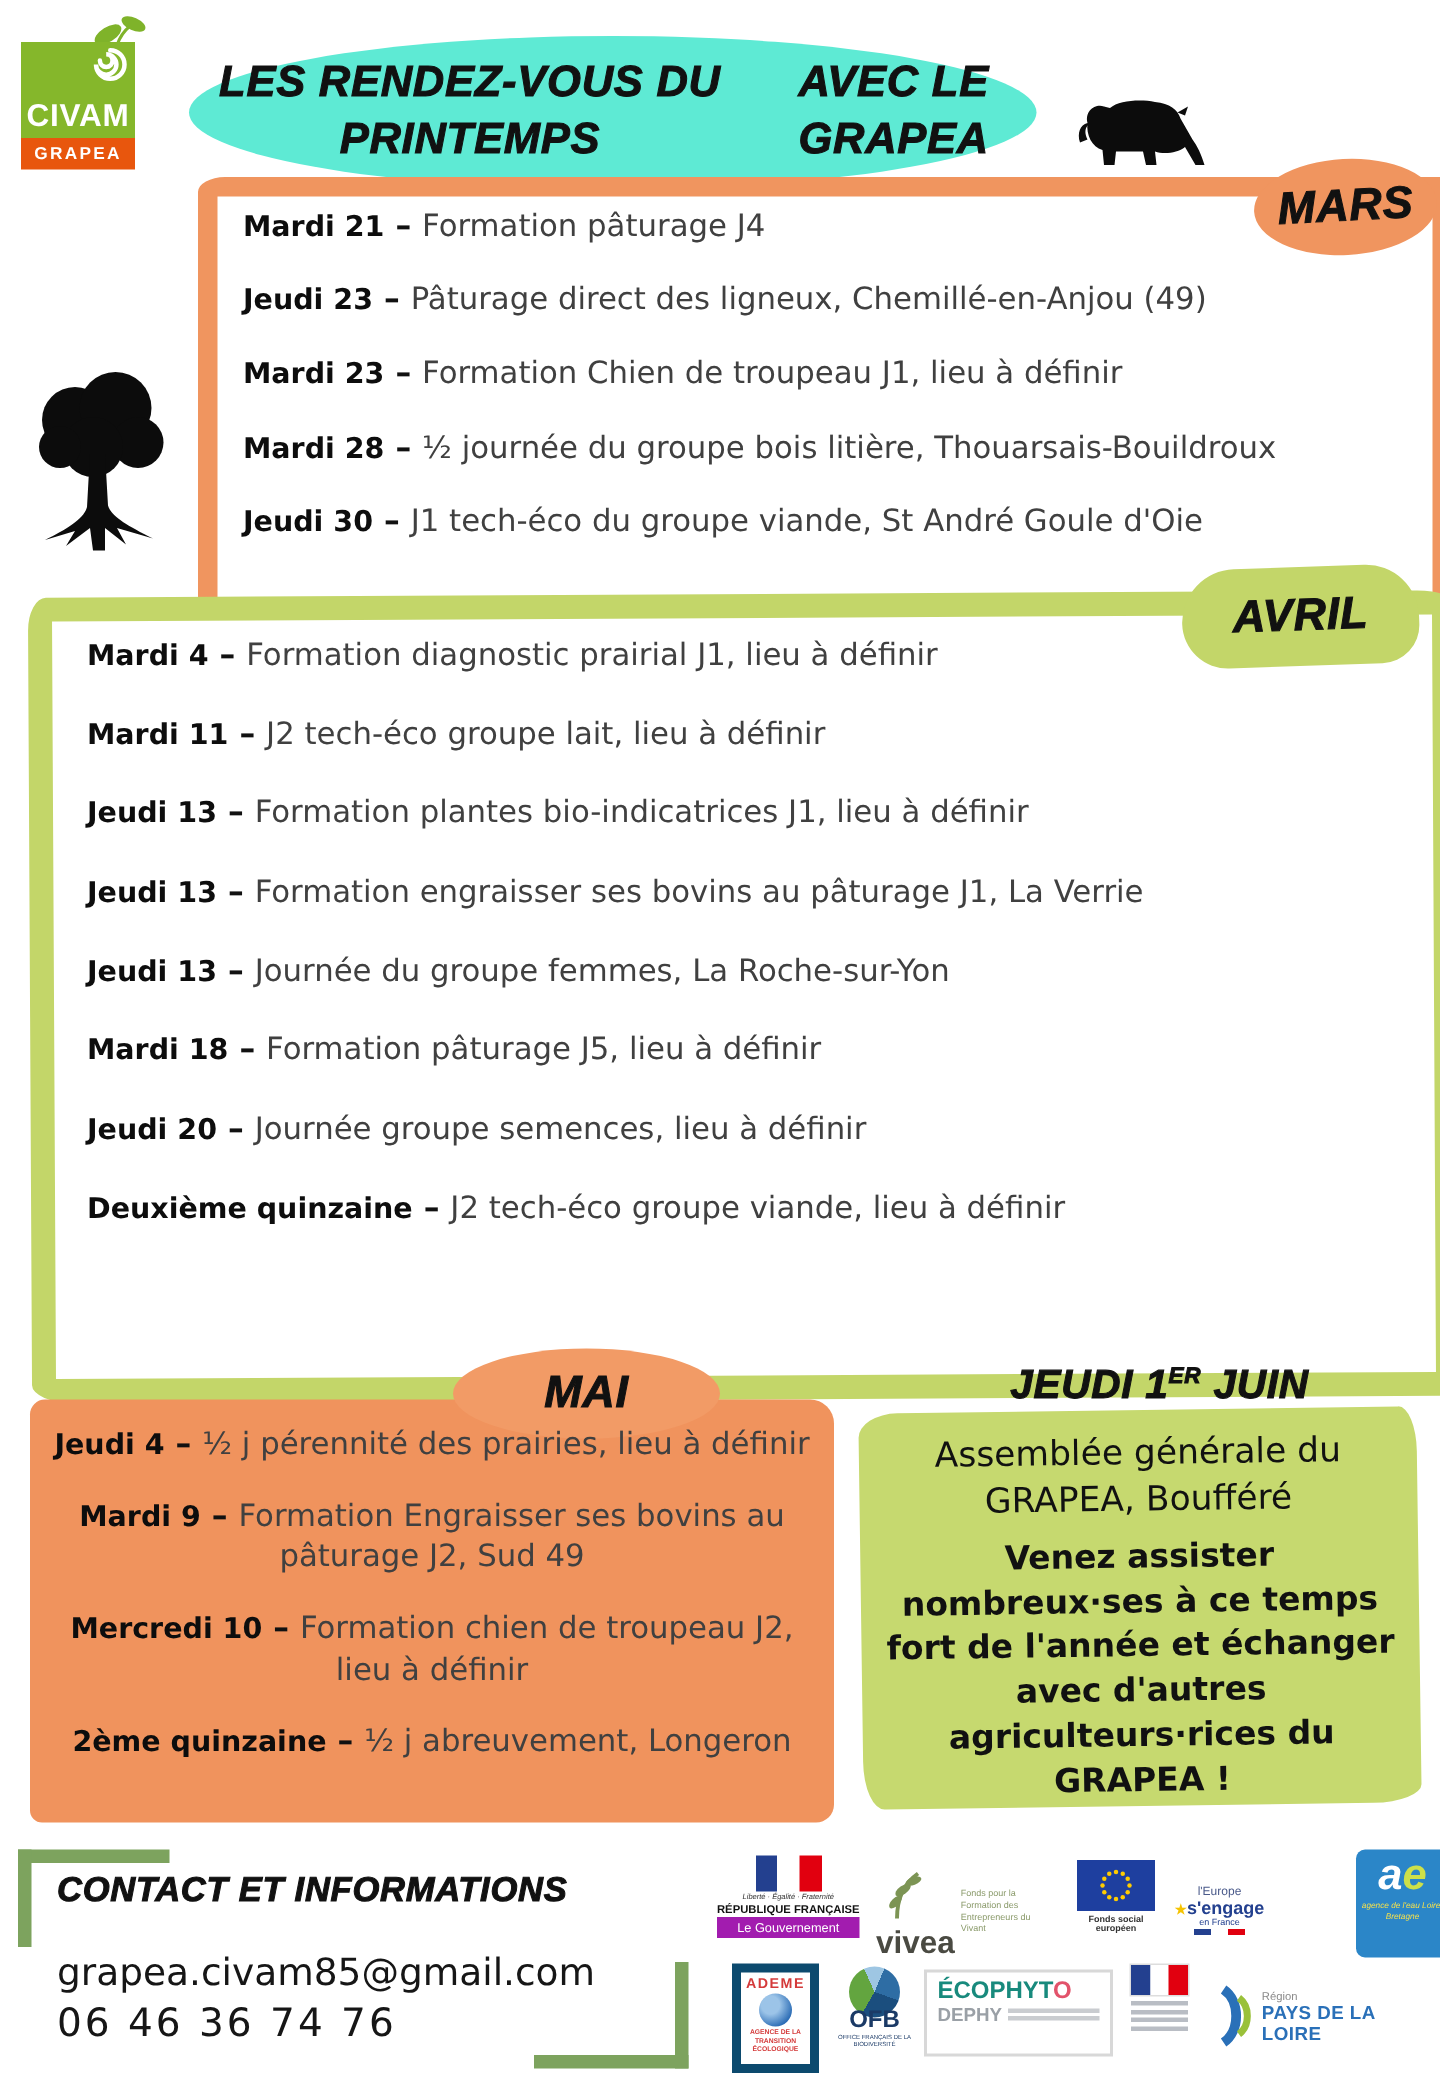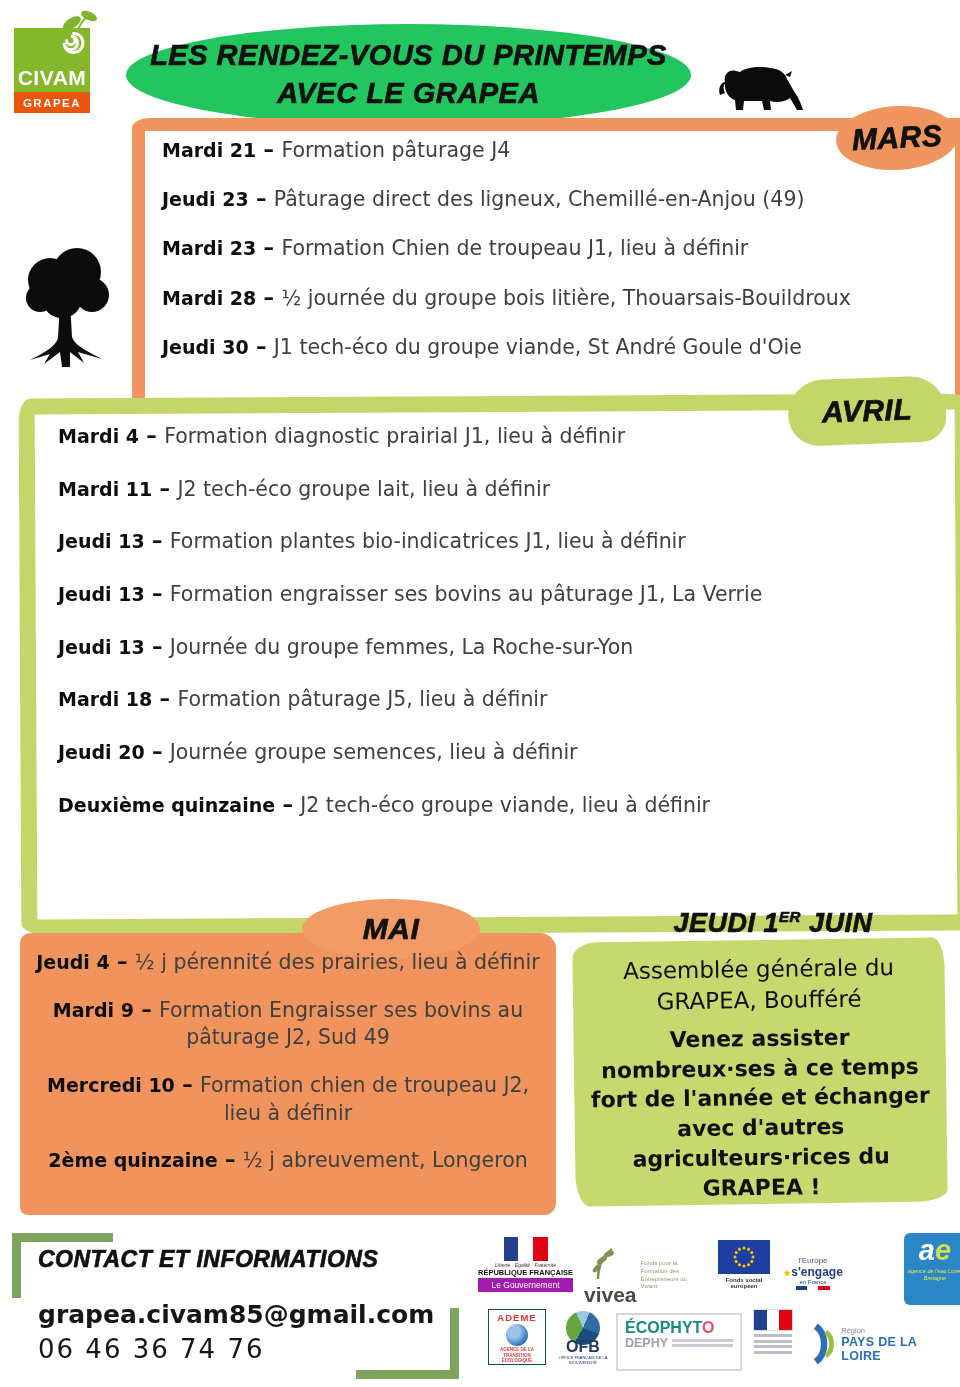--- a/index.html
+++ b/index.html
@@ -16,22 +16,22 @@
   .logo-square{left:14px;top:28px;width:76px;height:64px;background:#85b72b;
                display:flex;align-items:flex-end;justify-content:center;}
   .logo-square .swirl{position:absolute;top:2px;right:3px;}
   .brand-name{color:#fff;font-family:"Liberation Sans",sans-serif;font-weight:bold;
               font-size:21px;letter-spacing:0.5px;line-height:1;margin-bottom:4px;}
   .logo-bar{left:14px;top:92px;width:76px;height:21px;background:#e8560d;color:#fff;
             font-family:"Liberation Sans",sans-serif;font-weight:bold;font-size:11.5px;
             letter-spacing:1.5px;display:flex;align-items:center;justify-content:center;}
 
   
-  .title-ellipse{left:126px;top:24px;width:565px;height:102px;background:#22c55e;
-                 border-radius:50%;display:flex;flex-direction:column;align-items:center;
+  .title-ellipse{left:126px;top:24px;width:565px;height:102px;background:#5eead4;
+                 border-radius:50%;display:flex;align-items:center;
                  justify-content:center;text-align:center;}
   .title-ellipse div{font-size:29px;line-height:1.3;}
 
   
   .mars-box{left:132px;top:118px;width:810px;height:276px;border:13px solid #f0955f;
             border-radius:18px 8px 14px 10px / 10px 16px 8px 18px;background:#fff;}
   .avril-box{left:20px;top:396px;width:920px;height:505px;border:16px solid #c3d669;
              border-radius:12px 26px 10px 28px / 22px 10px 26px 12px;background:#fff;
              transform:rotate(-0.3deg);}
   .mai-box{left:20px;top:933px;width:536px;height:282px;background:#f0935d;
@@ -61,21 +61,21 @@
   .juin-heading{left:648px;top:908px;width:250px;text-align:center;font-size:27px;}
   .juin-heading sup{font-size:15px;}
   .juin-blob{left:574px;top:940px;width:372px;height:264px;background:#c6d96f;
              border-radius:26px 12px 32px 14px / 16px 30px 12px 32px;transform:rotate(-0.8deg);
              text-align:center;padding-top:14px;box-sizing:border-box;}
   .juin-intro{font-size:23px;line-height:1.35;font-weight:normal;}
   .juin-body{font-size:22px;line-height:1.35;font-weight:bold;margin-top:8px;padding:0 10px;}
 
   
   .contact-heading{left:38px;top:1246px;width:440px;font-size:23px;}
-  .contact-email{left:38px;top:1300px;font-size:25px;color:#161616;font-weight:bold;}
+  .contact-email{left:38px;top:1300px;font-size:25px;color:#161616;}
   .contact-phone{left:38px;top:1334px;font-size:26px;letter-spacing:2px;color:#161616;}
   .bracket-tl{left:12px;top:1233px;width:92px;height:56px;
               border-top:9px solid #7da35e;border-left:9px solid #7da35e;}
   .bracket-br{left:356px;top:1308px;width:94px;height:62px;
               border-bottom:9px solid #7da35e;border-right:9px solid #7da35e;}
 
   
   .logo-box{font-family:"Liberation Sans",sans-serif;}
   .gouv{left:478px;top:1237px;width:95px;height:68px;text-align:center;}
   .gouv .flag{width:44px;height:24px;margin:0 auto;display:flex;}
@@ -99,21 +99,21 @@
   .sengage .l3{font-size:6px;color:#23408f;}
   .sengage .miniflag{width:34px;height:4px;margin:1px auto 0;
       background:linear-gradient(90deg,#23408f 33%,#fff 33% 66%,#e1000f 66%);}
 
   .ae{left:904px;top:1233px;width:62px;height:72px;background:#2b86c8;border-radius:6px;
       text-align:center;color:#fff;}
   .ae .glyph{font-size:29px;font-weight:bold;font-style:italic;line-height:1.2;}
   .ae .glyph .e{color:#cde04a;}
   .ae .caption{font-size:5.5px;font-style:italic;color:#f4e04d;line-height:1.3;padding:0 2px;}
 
-  .ademe{left:488px;top:1309px;width:58px;height:56px;border:1px solid #0c4a6e;
+  .ademe{left:488px;top:1309px;width:58px;height:73px;border:6px solid #0c4a6e;
          text-align:center;box-sizing:border-box;background:#fff;}
   .ademe .name{font-size:9.5px;font-weight:bold;color:#d43a3a;letter-spacing:1px;margin-top:2px;}
   .ademe .globe{width:22px;height:22px;border-radius:50%;margin:1px auto;
       background:radial-gradient(circle at 35% 35%,#9cc4e8 0 30%,#2b6cb5 75%);}
   .ademe .caption{font-size:4.5px;font-weight:bold;color:#d43a3a;line-height:1.25;}
 
   .ofb{left:552px;top:1311px;width:62px;height:62px;text-align:center;}
   .ofb .disc{width:34px;height:34px;border-radius:50%;margin:0 auto;
       background:conic-gradient(from 210deg,#63a53f 0 35%,#9ec6e3 35% 48%,#2e6da4 48% 72%,#1b4e7e 72% 100%);}
   .ofb .name{font-size:16px;font-weight:bold;color:#1b3a66;line-height:1;margin-top:-6px;}

